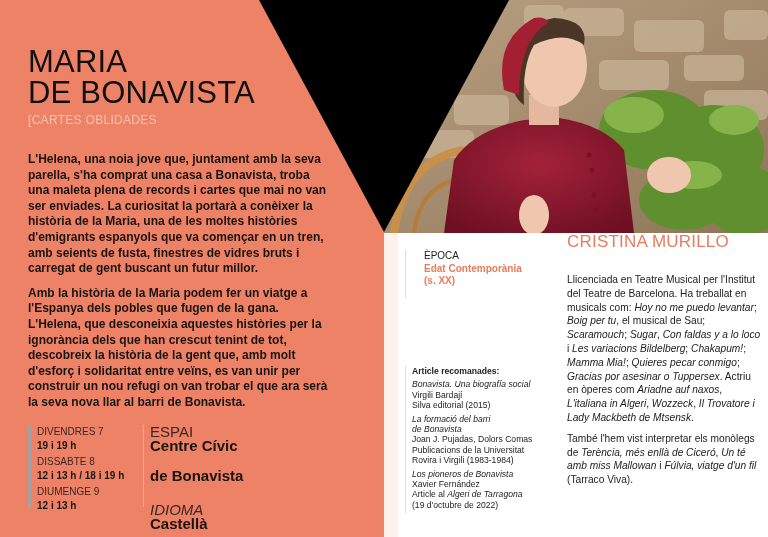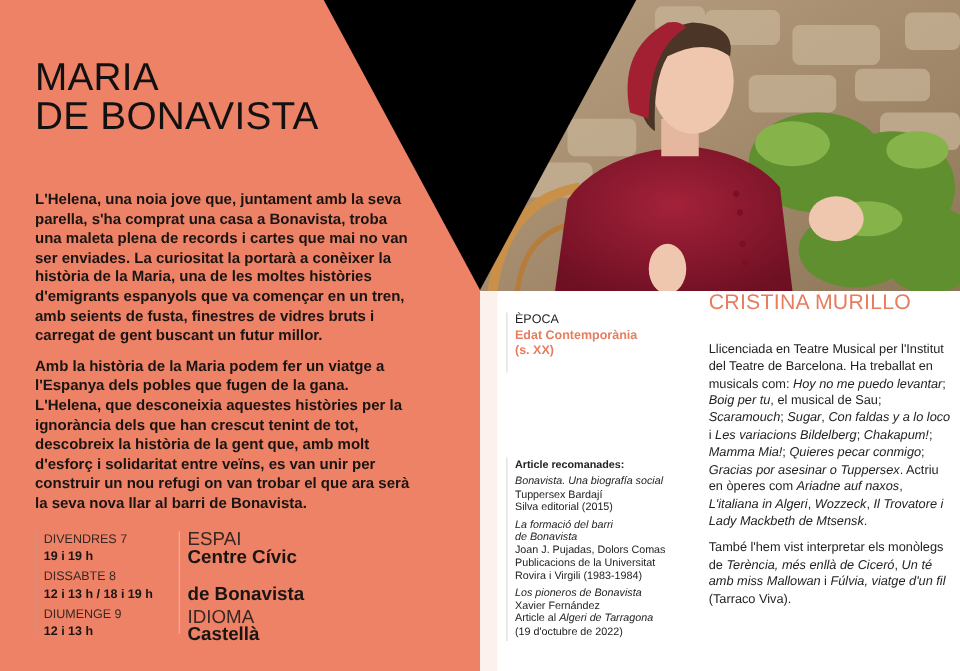--- a/index.html
+++ b/index.html
@@ -21,27 +21,27 @@
   
   .panel { position: absolute; left: 384px; top: 233px; width: 384px; height: 304px; background: #ffffff; }
   .panel-strip { position: absolute; left: 0; top: 0; width: 14px; height: 304px; background: #FDF1EE; }
 
   .title { position: absolute; left: 28px; top: 46px; font-size: 31px; line-height: 31px; font-weight: 400; letter-spacing: 0.2px; color: #111; }
   .subtitle { position: absolute; left: 28px; top: 113px; font-size: 12px; line-height: 15px; color: #F7C2B2; letter-spacing: 0.3px; text-transform: uppercase; }
 
   .intro { position: absolute; left: 28px; top: 152px; width: 300px; font-size: 12px; line-height: 15.6px; font-weight: 700; color: #1a1412; }
   .intro p { margin-bottom: 9px; }
 
-  .schedule { position: absolute; left: 28px; top: 425px; padding-left: 6px; border-left: 1px solid #a3a3a3; width: 112px; height: 82px; font-size: 10px; line-height: 14px; }
+  .schedule { position: absolute; left: 28px; top: 425px; padding-left: 6px; border-left: 3px solid #a3a3a3; width: 112px; height: 82px; font-size: 10px; line-height: 14px; }
   .venue { position: absolute; left: 143px; top: 425px; padding-left: 6px; border-left: 1px solid #F5A892; width: 120px; height: 82px; font-size: 15px; line-height: 14px; }
   .label { color: #3a2622; font-weight: 400; text-transform: uppercase; }
   .value { color: #1a1412; font-weight: 700; margin-bottom: 2px; }
-  .gap { margin-top: 4px; }
+  .gap { margin-top: 20px; font-style: italic; }
 
-  .epoca { position: absolute; left: 405px; top: 250px; padding-left: 6px; border-left: 1px solid #ddd; font-size: 10px; line-height: 12.5px; height: 48px; }
+  .epoca { position: absolute; left: 405px; top: 250px; padding-left: 18px; border-left: 1px solid #ddd; font-size: 10px; line-height: 12.5px; height: 48px; }
   .epoca .lbl { color: #222; text-transform: uppercase; }
   .epoca .val { color: #E87C5E; font-weight: 700; }
 
   .lectures { position: absolute; left: 405px; top: 366px; padding-left: 6px; border-left: 1px solid #ddd; width: 150px; font-size: 8.6px; line-height: 10.4px; color: #222; }
   .lectures .head { font-weight: 700; margin-bottom: 3px; }
   .lectures .book { margin-bottom: 3px; }
   .lectures i { font-style: italic; }
 
   .bio-name { position: absolute; left: 567px; top: 232px; font-size: 17px; line-height: 20px; color: #E87C5E; letter-spacing: 0.2px; }
   .bio { position: absolute; left: 567px; top: 273px; width: 196px; font-size: 10.2px; line-height: 13.8px; color: #222; }
@@ -124,20 +124,21 @@
 
   <div class="panel">
     <div class="panel-strip"></div>
   </div>
 
   <div class="title">
     <div>MARIA</div>
     <div>DE BONAVISTA</div>
   </div>
   <div class="subtitle">
+    <div>[CARTES OBLIDADES</div>
   </div>
 
   <div class="intro">
     <p>L'Helena, una noia jove que, juntament amb la seva parella, s'ha comprat una casa a Bonavista, troba una maleta plena de records i cartes que mai no van ser enviades. La curiositat la portarà a conèixer la història de la Maria, una de les moltes històries d'emigrants espanyols que va començar en un tren, amb seients de fusta, finestres de vidres bruts i carregat de gent buscant un futur millor.</p>
     <p>Amb la història de la Maria podem fer un viatge a l'Espanya dels pobles que fugen de la gana. L'Helena, que desconeixia aquestes històries per la ignorància dels que han crescut tenint de tot, descobreix la història de la gent que, amb molt d'esforç i solidaritat entre veïns, es van unir per construir un nou refugi on van trobar el que ara serà la seva nova llar al barri de Bonavista.</p>
   </div>
 
   <div class="schedule">
     <div class="label">DIVENDRES 7</div>
     <div class="value">19 i 19 h</div>
@@ -158,21 +159,21 @@
   <div class="epoca">
     <div class="lbl">ÈPOCA</div>
     <div class="val">Edat Contemporània</div>
     <div class="val">(s. XX)</div>
   </div>
 
   <div class="lectures">
     <div class="head">Article recomanades:</div>
     <div class="book">
       <div><i>Bonavista. Una biografía social</i></div>
-      <div>Tuppersex Bardají</div>
+      <div>Virgili Bardají</div>
       <div>Silva editorial (2015)</div>
     </div>
     <div class="book">
       <div><i>La formació del barri</i></div>
       <div><i>de Bonavista</i></div>
       <div>Joan J. Pujadas, Dolors Comas</div>
       <div>Publicacions de la Universitat</div>
       <div>Rovira i Virgili (1983-1984)</div>
     </div>
     <div class="book">

